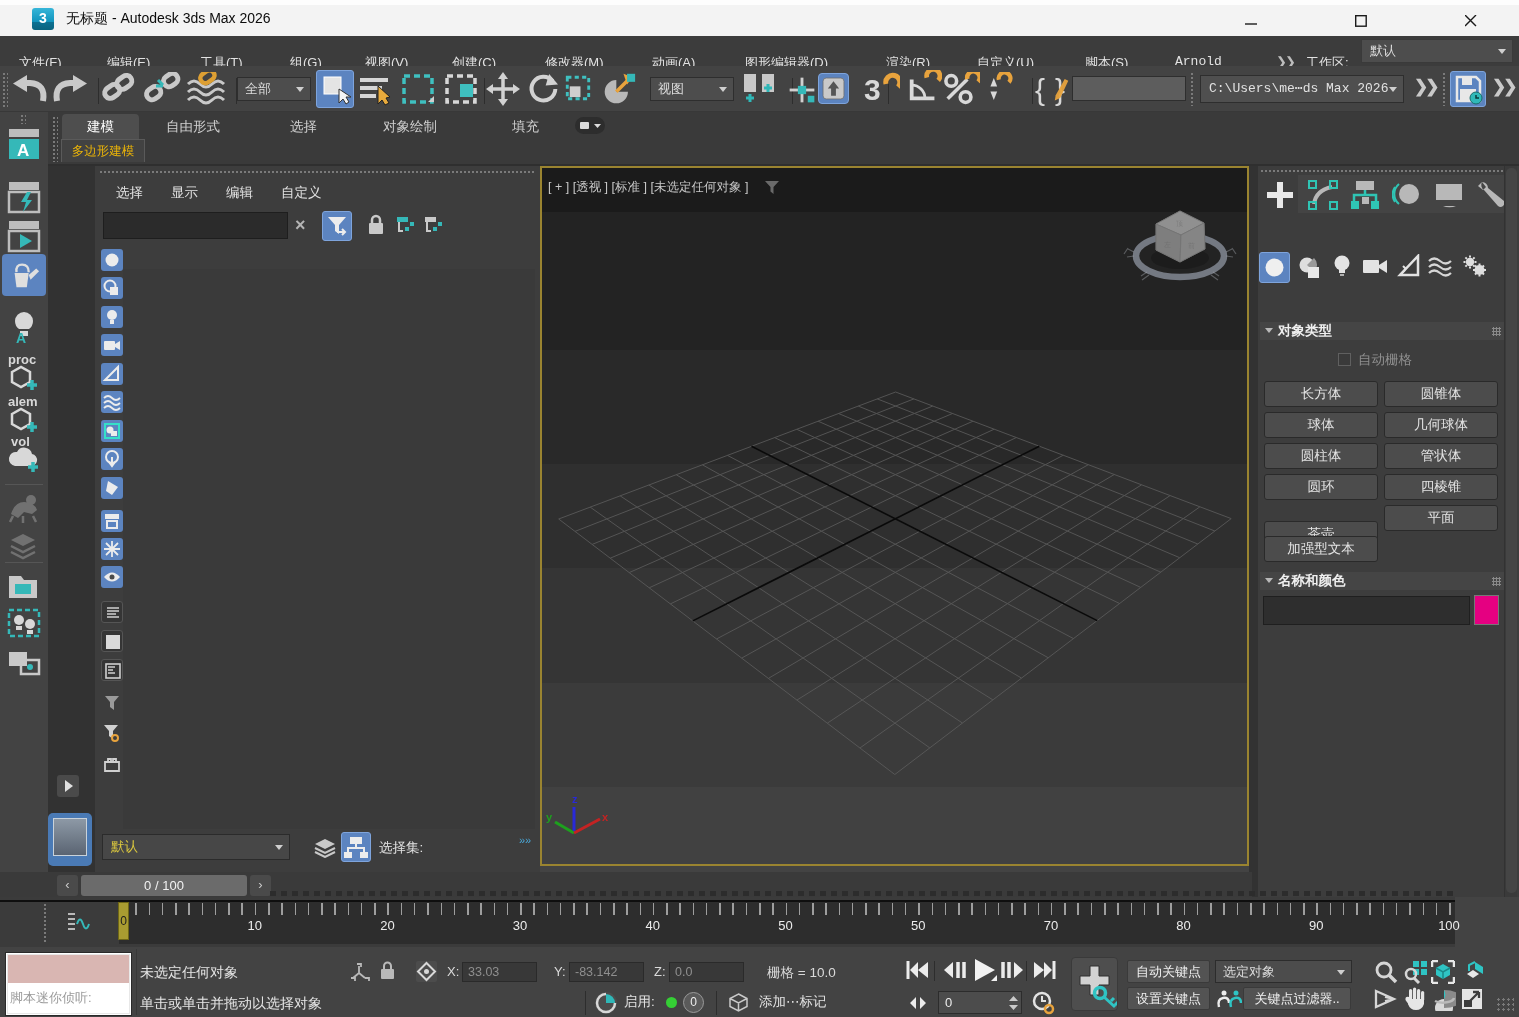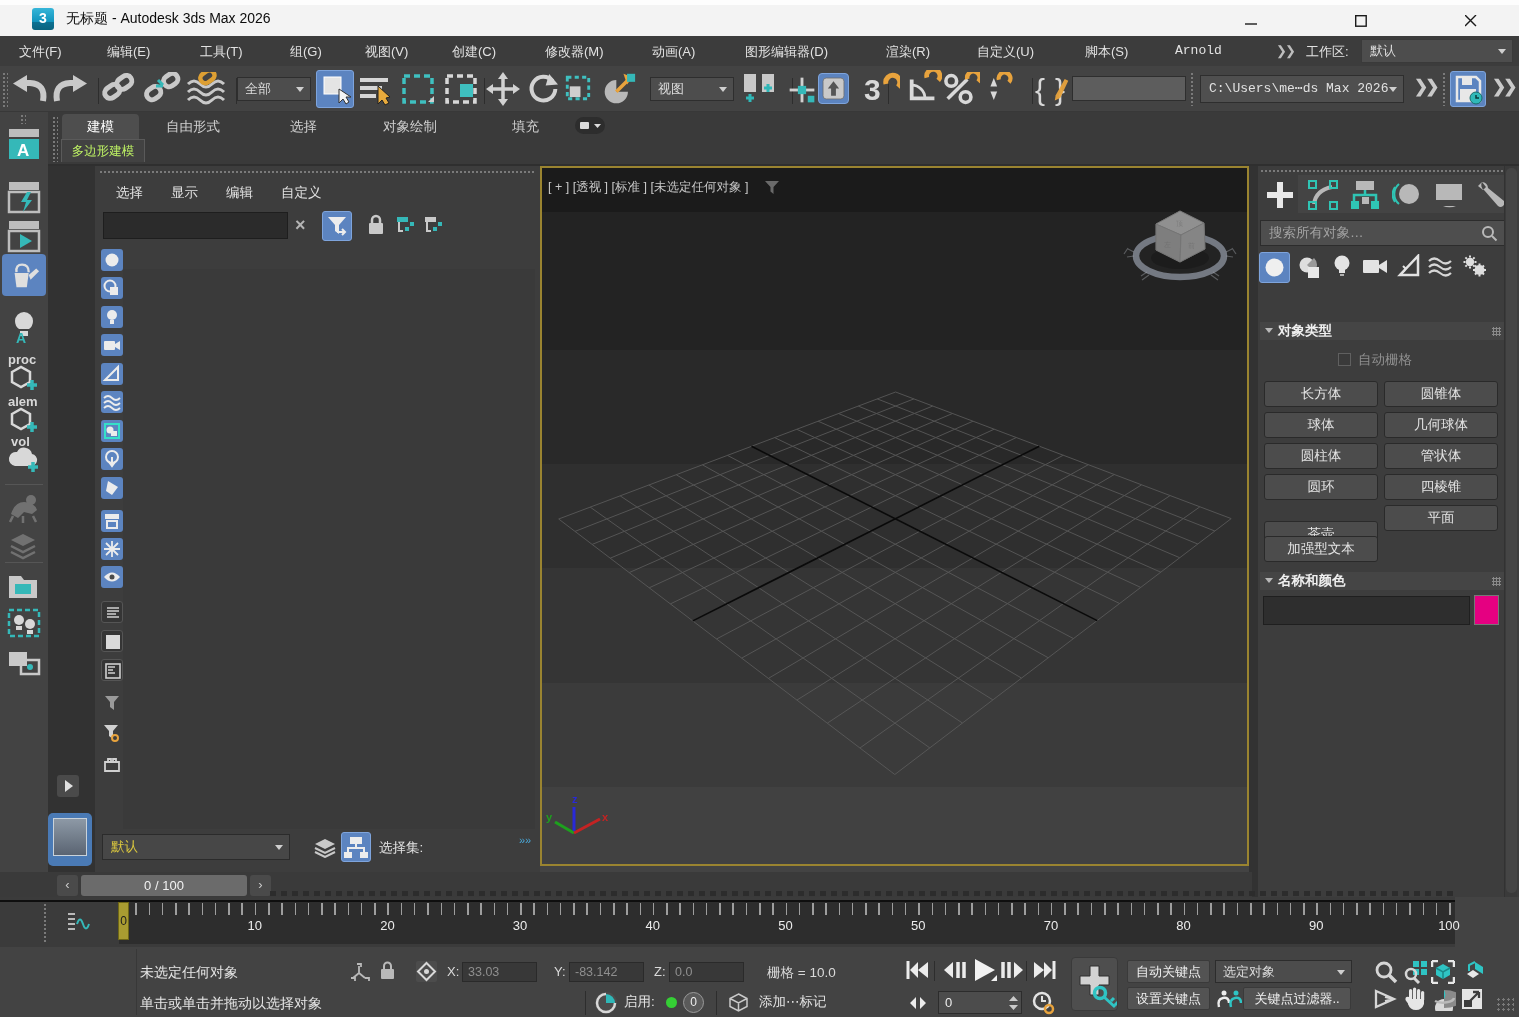--- a/index.html
+++ b/index.html
@@ -8,21 +8,21 @@
 #app{position:relative;width:1519px;height:1017px;}
 
 #titlebar{left:0;top:0;width:1519px;height:36px;background:#f3f3f3;border-top:5px solid #fdfdfd;color:#111;}
 #titlebar .logo{position:absolute;left:32px;top:3px;width:22px;height:22px;border-radius:3px;
  background:linear-gradient(180deg,#36b6d9 0%,#1194bd 62%,#0c7194 62%,#0a637f 100%);
  color:#fff;font-weight:bold;font-size:14px;text-align:center;line-height:20px;}
 #titlebar .t{position:absolute;left:66px;top:5px;font-size:14px;color:#0c0c0c;}
 .winbtn{position:absolute;top:0;width:14px;height:30px;color:#222;font-size:15px;}
 
 #menubar{left:0;top:36px;width:1519px;height:30px;background:#3c3c3c;color:#e2e2e2;font-size:13px;}
-#menubar .mi{position:absolute;top:7px;}
+#menubar .mi{position:absolute;top:18px;}
 
 #toolbar{left:0;top:66px;width:1519px;height:46px;background:#434343;border-bottom:1px solid #383838;}
 
 #lefttool{left:0;top:112px;width:48px;height:838px;background:#434343;}
 #ribbon{left:48px;top:112px;width:1471px;height:54px;background:#3a3a3a;}
 #substrip{left:48px;top:166px;width:47px;height:706px;background:#323232;}
 #scenex{left:95px;top:166px;width:445px;height:706px;background:#3d3d3d;}
 #viewport{left:540px;top:166px;width:709px;height:700px;background:#1d1d1d;border:2px solid #9a8430;}
 #rightgap{left:1249px;top:166px;width:9px;height:731px;background:#323232;}
 #cmdpanel{left:1258px;top:166px;width:261px;height:731px;background:#3d3d3d;}
@@ -319,21 +319,21 @@
  <div class="abs" style="left:118px;top:2px;width:62px;color:#cfcfcf;font-size:13.5px;line-height:25px;">自由形式</div>
  <div class="abs" style="left:242px;top:2px;color:#cfcfcf;font-size:13.5px;line-height:25px;">选择</div>
  <div class="abs" style="left:335px;top:2px;color:#cfcfcf;font-size:13.5px;line-height:25px;">对象绘制</div>
  <div class="abs" style="left:464px;top:2px;color:#cfcfcf;font-size:13.5px;line-height:25px;">填充</div>
  <div class="abs" style="left:527px;top:5px;width:30px;height:17px;background:#2d2d2d;border-radius:9px;">
    <svg width="30" height="17">
           <rect x="5" y="5" width="9" height="7" rx="1" fill="#dcdcdc"></rect>
           <path d="M19,7 l3.5,4 3.5,-4 z" fill="#dcdcdc"></path>
         </svg>
  </div>
- <div class="abs" style="left:13px;top:27px;width:84px;height:23px;background:#424242;border:1px solid #5a5a5a;border-bottom:none;color:#bef264;font-size:12.5px;text-align:center;line-height:22px;">多边形建模</div>
+ <div class="abs" style="left:13px;top:27px;width:84px;height:23px;background:#424242;border:1px solid #5a5a5a;border-bottom:none;color:#eab308;font-size:12.5px;text-align:center;line-height:22px;">多边形建模</div>
  <div class="abs" style="left:0;top:52px;width:1471px;height:2px;background:#2f2f2f;"></div>
 </div>
 <div class="abs" id="substrip">
  <div class="abs" style="left:9px;top:609px;width:22px;height:22px;background:#4a4a4a;border-radius:3px;">
    <svg width="22" height="22">
           <path d="M8,5 l8,6 -8,6 z" fill="#e0e0e0"></path>
         </svg>
  </div>
  <div class="abs" style="left:0px;top:647px;width:44px;height:53px;background:#4a7ab5;border-radius:5px;">
    <div class="abs" style="left:5px;top:5px;width:34px;height:38px;background:linear-gradient(180deg,#8d99a6,#5a6472);border:1px solid #c9d2da;"></div>
@@ -569,26 +569,20 @@
           <path d="M3,7 a14,14 0 0,0 0,15"></path>
         </g>
  </svg>
  <svg class="abs" style="left:176px;top:14px" width="30" height="30" viewBox="0 0 30 30">
    <rect x="2" y="4" width="26" height="16" fill="#b8b8b8"></rect>
         <path d="M9,26 a9,4 0 0,0 13,0 z" fill="#b8b8b8"></path>
  </svg>
  <svg class="abs" style="left:218px;top:14px" width="30" height="30" viewBox="0 0 30 30">
    <path d="M6,2 a6,6 0 0,0 2,8 l14,16 a4,4 0 0,0 6,-5 L12,8 a6,6 0 0,0 -6,-6 z M6,2 l4,5 -3,3 -5,-4" fill="#b8b8b8"></path>
  </svg>
- <div class="abs" style="left:2px;top:54px;width:245px;height:26px;background:#4e4e4e;border:1px solid #2c2c2c;color:#a2a2a2;font-size:13.5px;line-height:24px;padding-left:8px;">搜索所有对象…
-   <svg style="position:absolute;right:6px;top:4px" width="17" height="17" viewBox="0 0 17 17">
-          <circle cx="7" cy="7" r="5" fill="none" stroke="#b9b9b9" stroke-width="2"></circle>
-          <line x1="11" y1="11" x2="15.5" y2="15.5" stroke="#b9b9b9" stroke-width="2"></line>
-        </svg>
- </div>
  <div class="abs bluebtn" style="left:1px;top:86px;width:31px;height:31px;border:1px solid #7ea4dc;">
   <svg width="29" height="29" viewBox="0 0 29 29">
           <circle cx="14.5" cy="14.5" r="9" fill="#efefef"></circle>
         </svg>
  </div>
  <svg class="abs" style="left:40px;top:90px" width="24" height="24" viewBox="0 0 24 24">
         <circle cx="9" cy="9" r="7.5" fill="#dedede"></circle>
         <path d="M9,9 l7,-7 a9.5,9.5 0 0,1 0,14z" fill="#9a9a9a"></path>
         <rect x="10" y="11" width="11" height="11" fill="#e8e8e8"></rect>
       </svg>
@@ -767,20 +761,24 @@
         <i class="tnum" style="left:799.2px">50</i>
         <i class="tnum" style="left:931.9px">70</i>
         <i class="tnum" style="left:1064.6px">80</i>
         <i class="tnum" style="left:1197.3px">90</i>
         <i class="tnum" style="left:1330.0px">100</i>
       </div>
  <div class="abs" style="left:0px;top:3px;width:1455px;height:2px;background:#0f0f0f;"></div>
  <div class="abs" style="left:118px;top:5px;width:11px;height:38px;background:#a99c31;border:1px solid #6f6716;color:#1e1e1e;font-size:12px;text-align:center;line-height:36px;">0</div>
 </div>
 <div class="abs" id="statusbar">
+ <div class="abs" style="left:5px;top:5px;width:127px;height:64px;background:#fff;border:1px solid #2a2a2a;outline:1px solid #e8e8e8;outline-offset:-3px;">
+   <div style="position:absolute;left:2px;top:2px;right:2px;height:28px;background:#d9b6b2;"></div>
+   <div style="position:absolute;left:4px;top:36px;color:#9a9a9a;font-size:13px;white-space:nowrap;overflow:hidden;width:120px;">脚本迷你侦听:</div>
+ </div>
  <div class="abs" style="left:136px;top:2px;width:1px;height:66px;background:#383838;"></div>
  <div class="abs" style="left:140px;top:17px;color:#e6e6e6;font-size:14px;">未选定任何对象</div>
  <div class="abs" style="left:140px;top:48px;color:#e6e6e6;font-size:14px;">单击或单击并拖动以选择对象</div>
  <svg class="abs" style="left:349px;top:15px" width="24" height="20" viewBox="0 0 24 20">
   <g fill="none" stroke="#b9b9b9" stroke-width="1.8">
           <path d="M4,16 l6,-5 M10,11 l6,5 M10,11 v-7"></path>
           <path d="M2,16 h4 v3 M16,16 h4 v3 M8,2 h4 v3" fill="none"></path>
         </g>
  </svg>
  <svg class="abs" style="left:380px;top:14px" width="15" height="20" viewBox="0 0 15 20">

